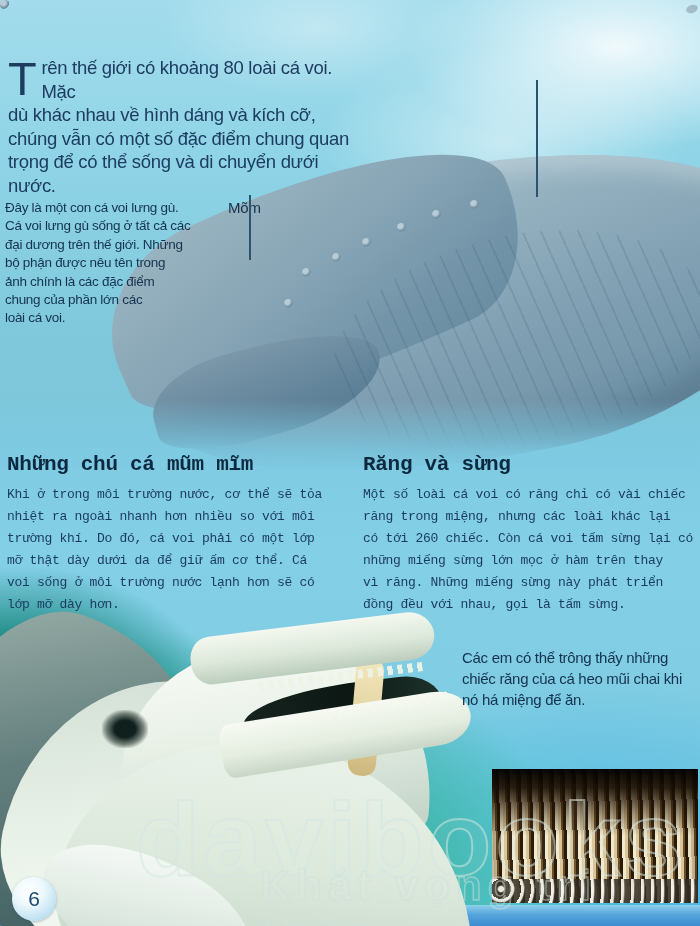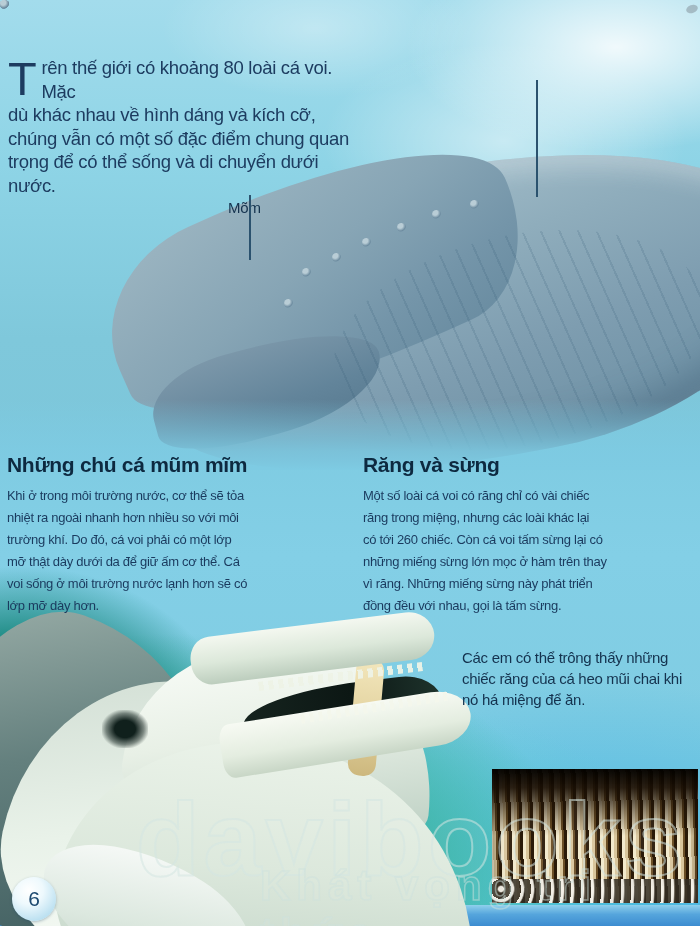--- a/index.html
+++ b/index.html
@@ -54,21 +54,21 @@
     letter-spacing:-.3px;z-index:5;}
   .dropcap{float:left;font-size:47px;line-height:42px;margin:2px 5px 0 0;color:#1d3c60;}
   .label{font-size:15px;color:#14324e;letter-spacing:-.2px;z-index:5;}
   .label-ear{left:437px;top:58px;}
   .label-snout{left:228px;top:175px;margin-top:24px;}
   .leader{width:2px;background:#2b526e;z-index:5;}
   .leader-ear{left:536px;top:80px;height:117px;}
   .leader-snout{left:249px;top:195px;height:65px;}
   .annotation{left:5px;top:199px;width:215px;font-size:13.5px;line-height:18.4px;
     color:#15334f;letter-spacing:-.3px;z-index:5;}
-  .section{z-index:5;}
+  .section{z-index:5;font-family:Liberation Mono, monospace;}
   .sec-blubber{left:7px;top:453px;width:352px;}
   .sec-teeth{left:363px;top:453px;width:342px;}
   .section h2{margin:0 0 8px 0;font-size:21px;font-weight:bold;color:#0d2940;letter-spacing:-.3px;}
   .section p{font-size:13px;line-height:22px;color:#1a3a5e;letter-spacing:-.3px;}
   .cap{font-size:15px;line-height:21px;color:#14324e;letter-spacing:-.3px;z-index:5;}
   .cap-dolphin{left:462px;top:647px;width:244px;}
   .cap-baleen{left:358px;top:775px;width:144px;font-size:14.5px;line-height:21.8px;}
 
   
   .bottom-photo{left:0;top:560px;width:700px;height:366px;overflow:hidden;z-index:1;}
@@ -162,20 +162,27 @@
 
   <p class="abs intro"><span class="dropcap">T</span><span class="pre">rên thế giới có khoảng 80 loài cá voi. Mặc
 dù khác nhau về hình dáng và kích cỡ,
 chúng vẫn có một số đặc điểm chung quan
 trọng để có thể sống và di chuyển dưới nước.</span></p>
 
   <div class="abs leader leader-ear"></div>
   <div class="abs label label-snout">Mõm</div>
   <div class="abs leader leader-snout"></div>
 
+  <p class="abs annotation pre">Đây là một con cá voi lưng gù.
+Cá voi lưng gù sống ở tất cả các
+đại dương trên thế giới. Những
+bộ phận được nêu tên trong
+ảnh chính là các đặc điểm
+chung của phần lớn các
+loài cá voi.</p>
 
   <div class="abs section sec-blubber">
     <h2>Những chú cá mũm mĩm</h2>
     <p class="pre">Khi ở trong môi trường nước, cơ thể sẽ tỏa
 nhiệt ra ngoài nhanh hơn nhiều so với môi
 trường khí. Do đó, cá voi phải có một lớp
 mỡ thật dày dưới da để giữ ấm cơ thể. Cá
 voi sống ở môi trường nước lạnh hơn sẽ có
 lớp mỡ dày hơn.</p>
   </div>

